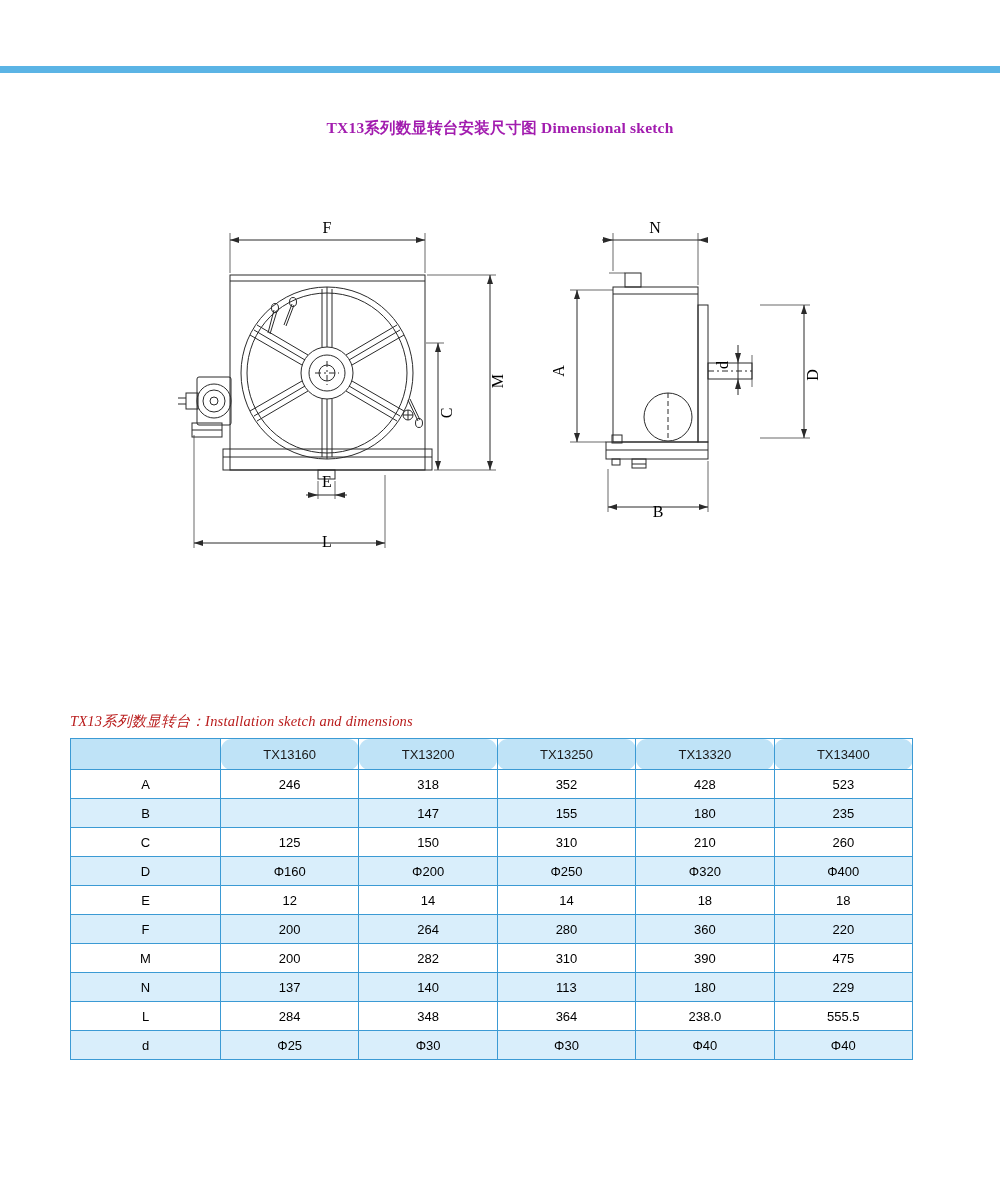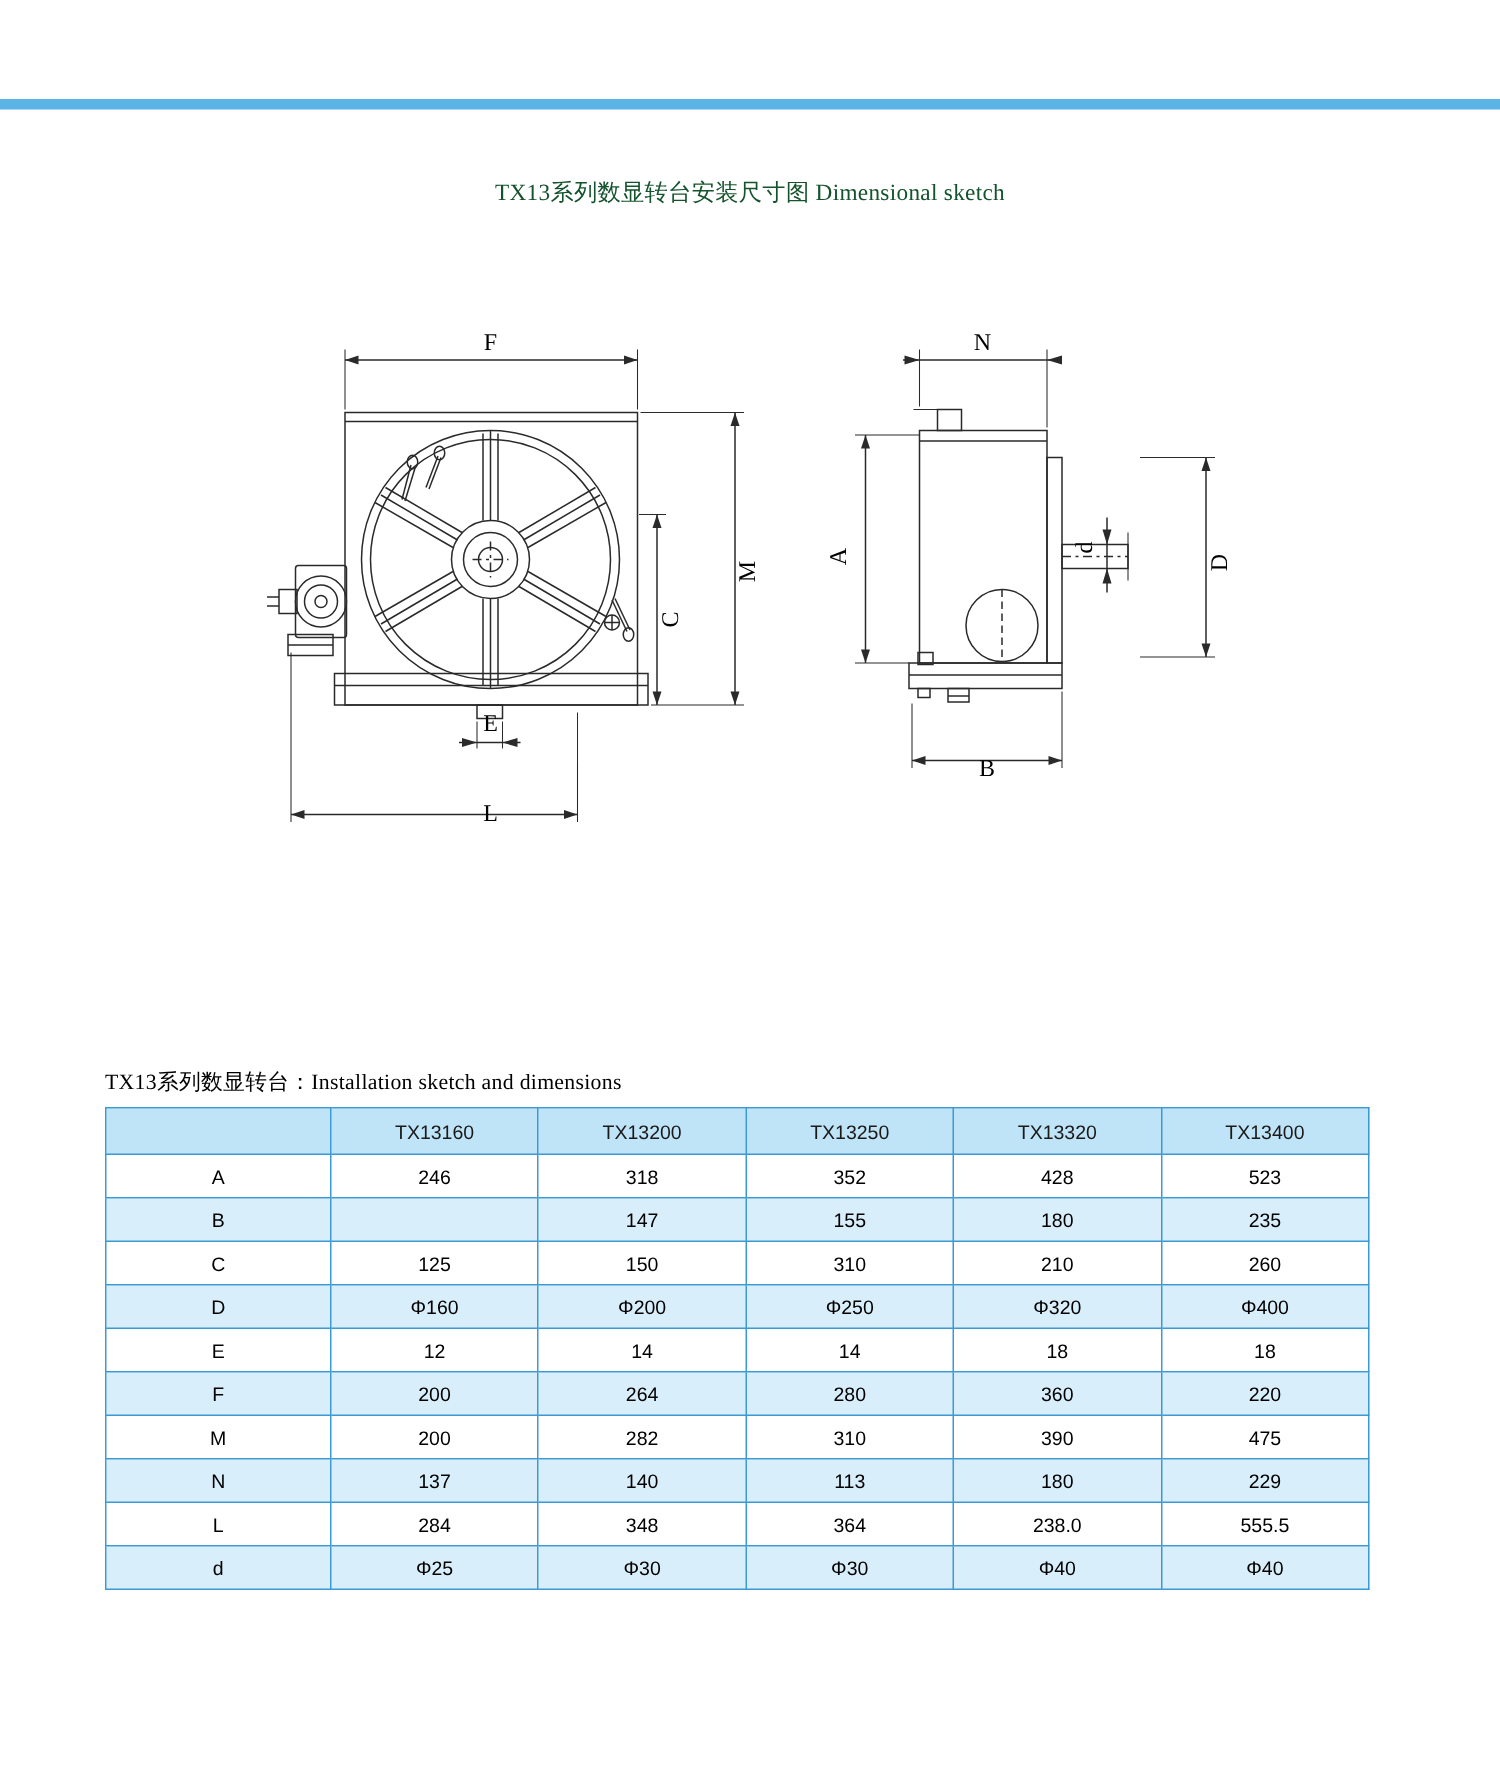--- a/index.html
+++ b/index.html
@@ -22,42 +22,44 @@
     height: 7px;
     background: #5bb4e5;
   }
   .page-title {
     position: absolute;
     left: 0;
     top: 118px;
     width: 1000px;
     text-align: center;
     font-size: 15.5px;
-    color: #14532d;
+    color: #a21caf;
     letter-spacing: 0.2px;
     font-family: "Liberation Serif", serif;
+    font-weight: bold;
   }
   .drawing-area {
     position: absolute;
     left: 60px;
     top: 195px;
     width: 880px;
     height: 400px;
   }
   .drawing-area svg {
     display: block;
   }
   .table-caption {
     position: absolute;
     left: 70px;
     top: 712px;
     font-size: 14.5px;
-    color: #000000;
+    color: #b91c1c;
     font-family: "Liberation Serif", serif;
     letter-spacing: 0.2px;
+    font-style: italic;
   }
   table.dim-table {
     position: absolute;
     left: 70px;
     top: 738px;
     width: 843px;
     border-collapse: collapse;
     font-size: 13px;
     font-family: "Liberation Sans", sans-serif;
   }
@@ -76,20 +78,21 @@
     height: 30px;
   }
   table.dim-table tbody tr.alt td {
     background: #d9eefb;
   }
   table.dim-table tbody td.rowlabel {
     width: 150px;
   }
   .col-w {
     width: 138px;
+    border-radius: 11px;
   }
 </style>
 </head>
 <body>
 
 <div class="top-rule"></div>
 
 <div class="page-title">TX13系列数显转台安装尺寸图 Dimensional sketch</div>
 
 <div class="drawing-area">

